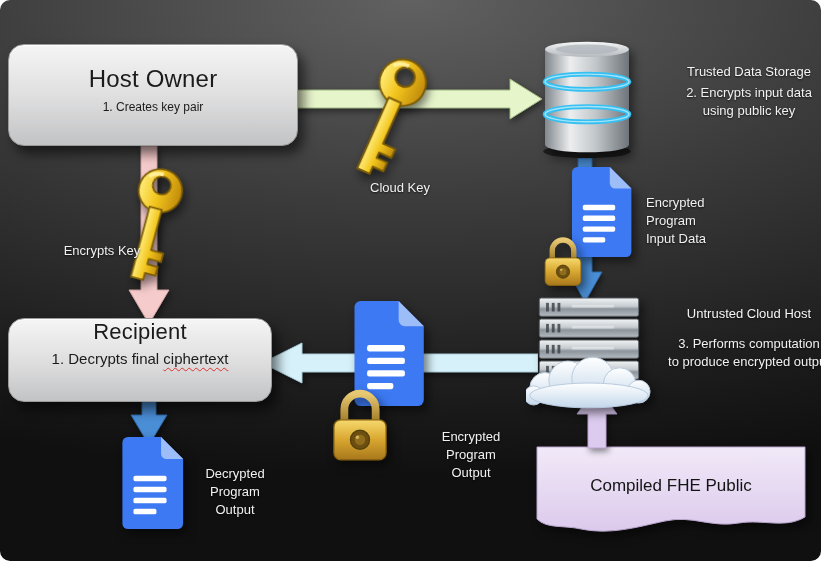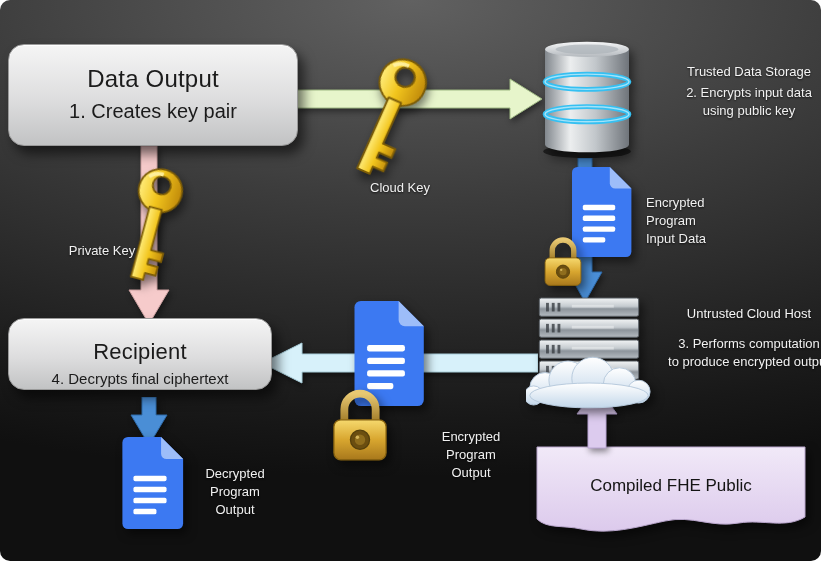--- a/index.html
+++ b/index.html
@@ -11,29 +11,29 @@
   }
   .abs{position:absolute;}
   .node-box{
     background:linear-gradient(180deg,#f5f5f5 0%, #ddddde 55%, #c2c3c4 100%);
     border:1px solid #9a9a9a;
     border-radius:16px;
     box-shadow:6px 8px 12px rgba(0,0,0,.55), inset 0 1px 0 rgba(255,255,255,.9);
     color:#1b1b1b;text-align:center;box-sizing:border-box;
   }
   .box-title{font-size:24px;letter-spacing:.2px;}
-  .box-step{font-size:20px;margin-top:7px;}
+  .box-step{font-size:12px;margin-top:7px;}
   .wlabel{color:#f1f1f1;font-size:13px;line-height:1.38;white-space:pre-line;text-shadow:0 1px 2px rgba(0,0,0,.7);}
   .wtitle{color:#f5f5f5;font-size:13px;text-shadow:0 1px 2px rgba(0,0,0,.7);}
   .center{text-align:center;}
   .left{text-align:left;}
   .arrow{filter:drop-shadow(2px 3px 3px rgba(0,0,0,.45));}
   .icon-shadow{filter:drop-shadow(4px 5px 5px rgba(0,0,0,.5));}
   .misspelled{
-    text-decoration-style:wavy;
+    text-decoration:underline;text-decoration-style:wavy;
     text-decoration-color:#e0312f;text-decoration-thickness:1px;text-underline-offset:3px;
   }
   .fhe-text{font-size:17px;color:#141414;}
 </style>
 </head>
 <body>
 
 <svg width="0" height="0" style="position:absolute" aria-hidden="true">
   <defs>
     <linearGradient id="gGold" x1="0" y1="0" x2="1" y2="0">
@@ -216,34 +216,34 @@
         <use href="#sym-key"></use>
       </svg>
   </div>
   <div class="abs" style="left:122px;top:166px;transform:rotate(15deg)">
     <svg class="icon-shadow" width="58" height="116" viewBox="0 0 64 128">
         <use href="#sym-key"></use>
       </svg>
   </div>
 
   <div class="abs node-box" style="left:8px;top:44px;width:290px;height:102px;padding-top:20px">
-    <div class="box-title">Data Output</div>
+    <div class="box-title">Host Owner</div>
     <div class="box-step">1. Creates key pair</div>
   </div>
 
-  <div class="abs node-box" style="left:8px;top:318px;width:264px;height:72px;padding-top:20px">
+  <div class="abs node-box" style="left:8px;top:318px;width:264px;height:84px;padding-top:0">
     <div class="box-title" style="font-size:22px">Recipient</div>
     <div class="box-step" style="font-size:15px;margin-top:5px">
-      <span>4. Decrypts final </span><span class="misspelled">ciphertext</span>
+      <span>1. Decrypts final </span><span class="misspelled">ciphertext</span>
     </div>
   </div>
 
   <div class="abs wlabel center" style="left:352px;top:179px;width:96px">Cloud Key</div>
 
-  <div class="abs wlabel center" style="left:58px;top:242px;width:88px">Private Key</div>
+  <div class="abs wlabel center" style="left:58px;top:242px;width:88px">Encrypts Key</div>
 
   <div class="abs center" style="left:664px;top:64px;width:170px">
     <div class="wtitle">Trusted Data Storage</div>
     <div class="wlabel" style="margin-top:5px">2. Encrypts input data
 using public key</div>
   </div>
 
   <div class="abs wlabel left" style="left:646px;top:194px;width:100px">Encrypted
 Program
 Input Data</div>

